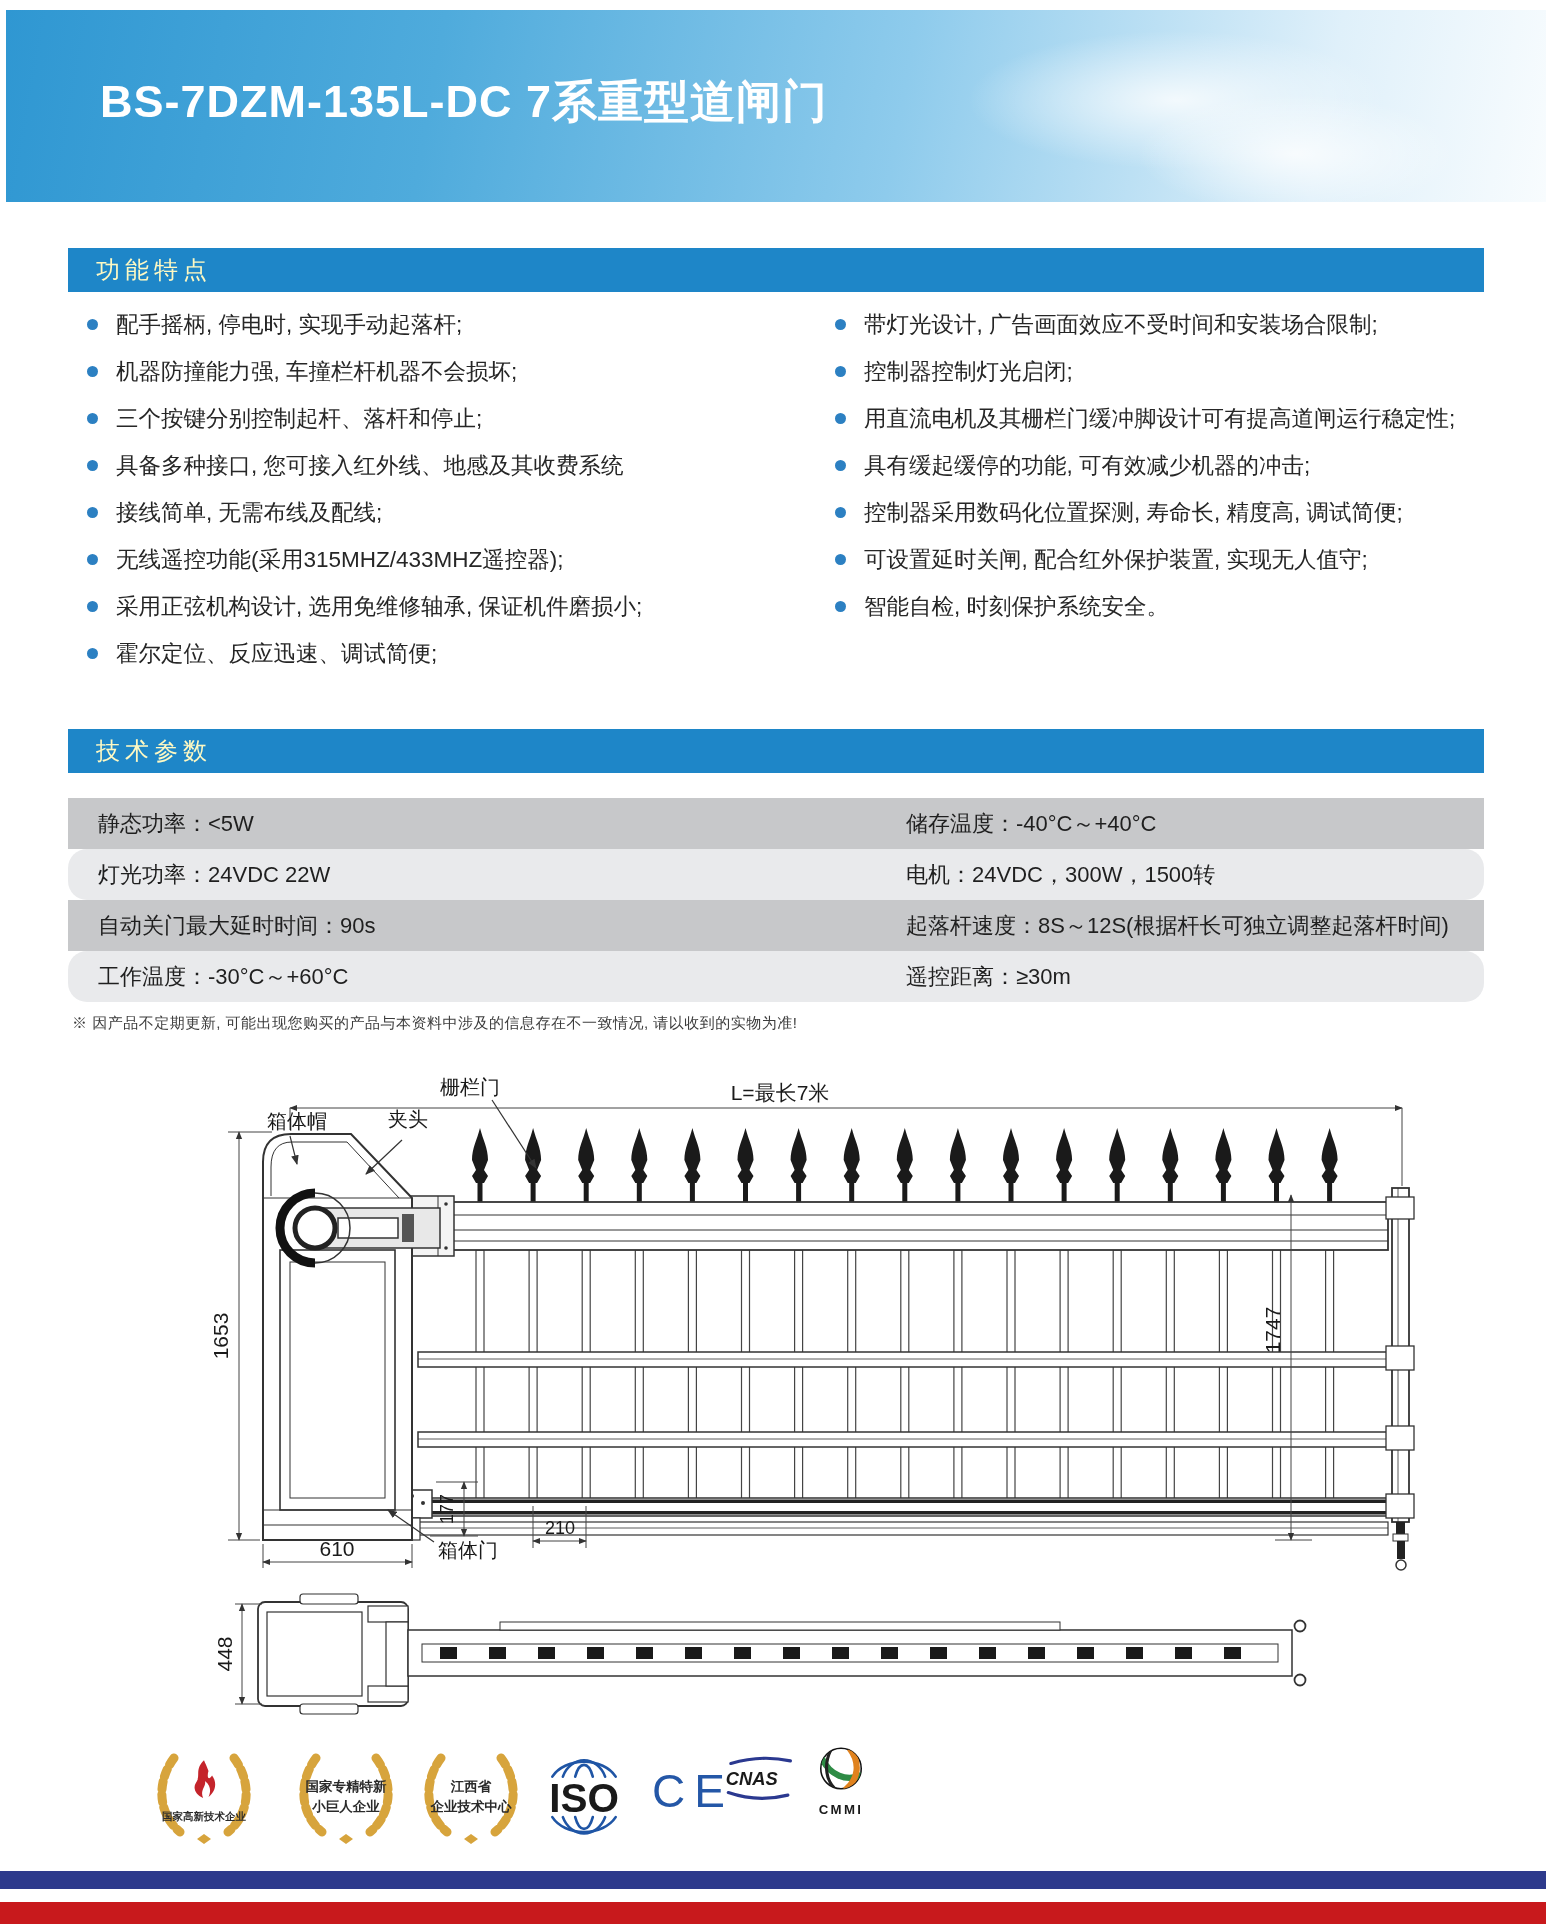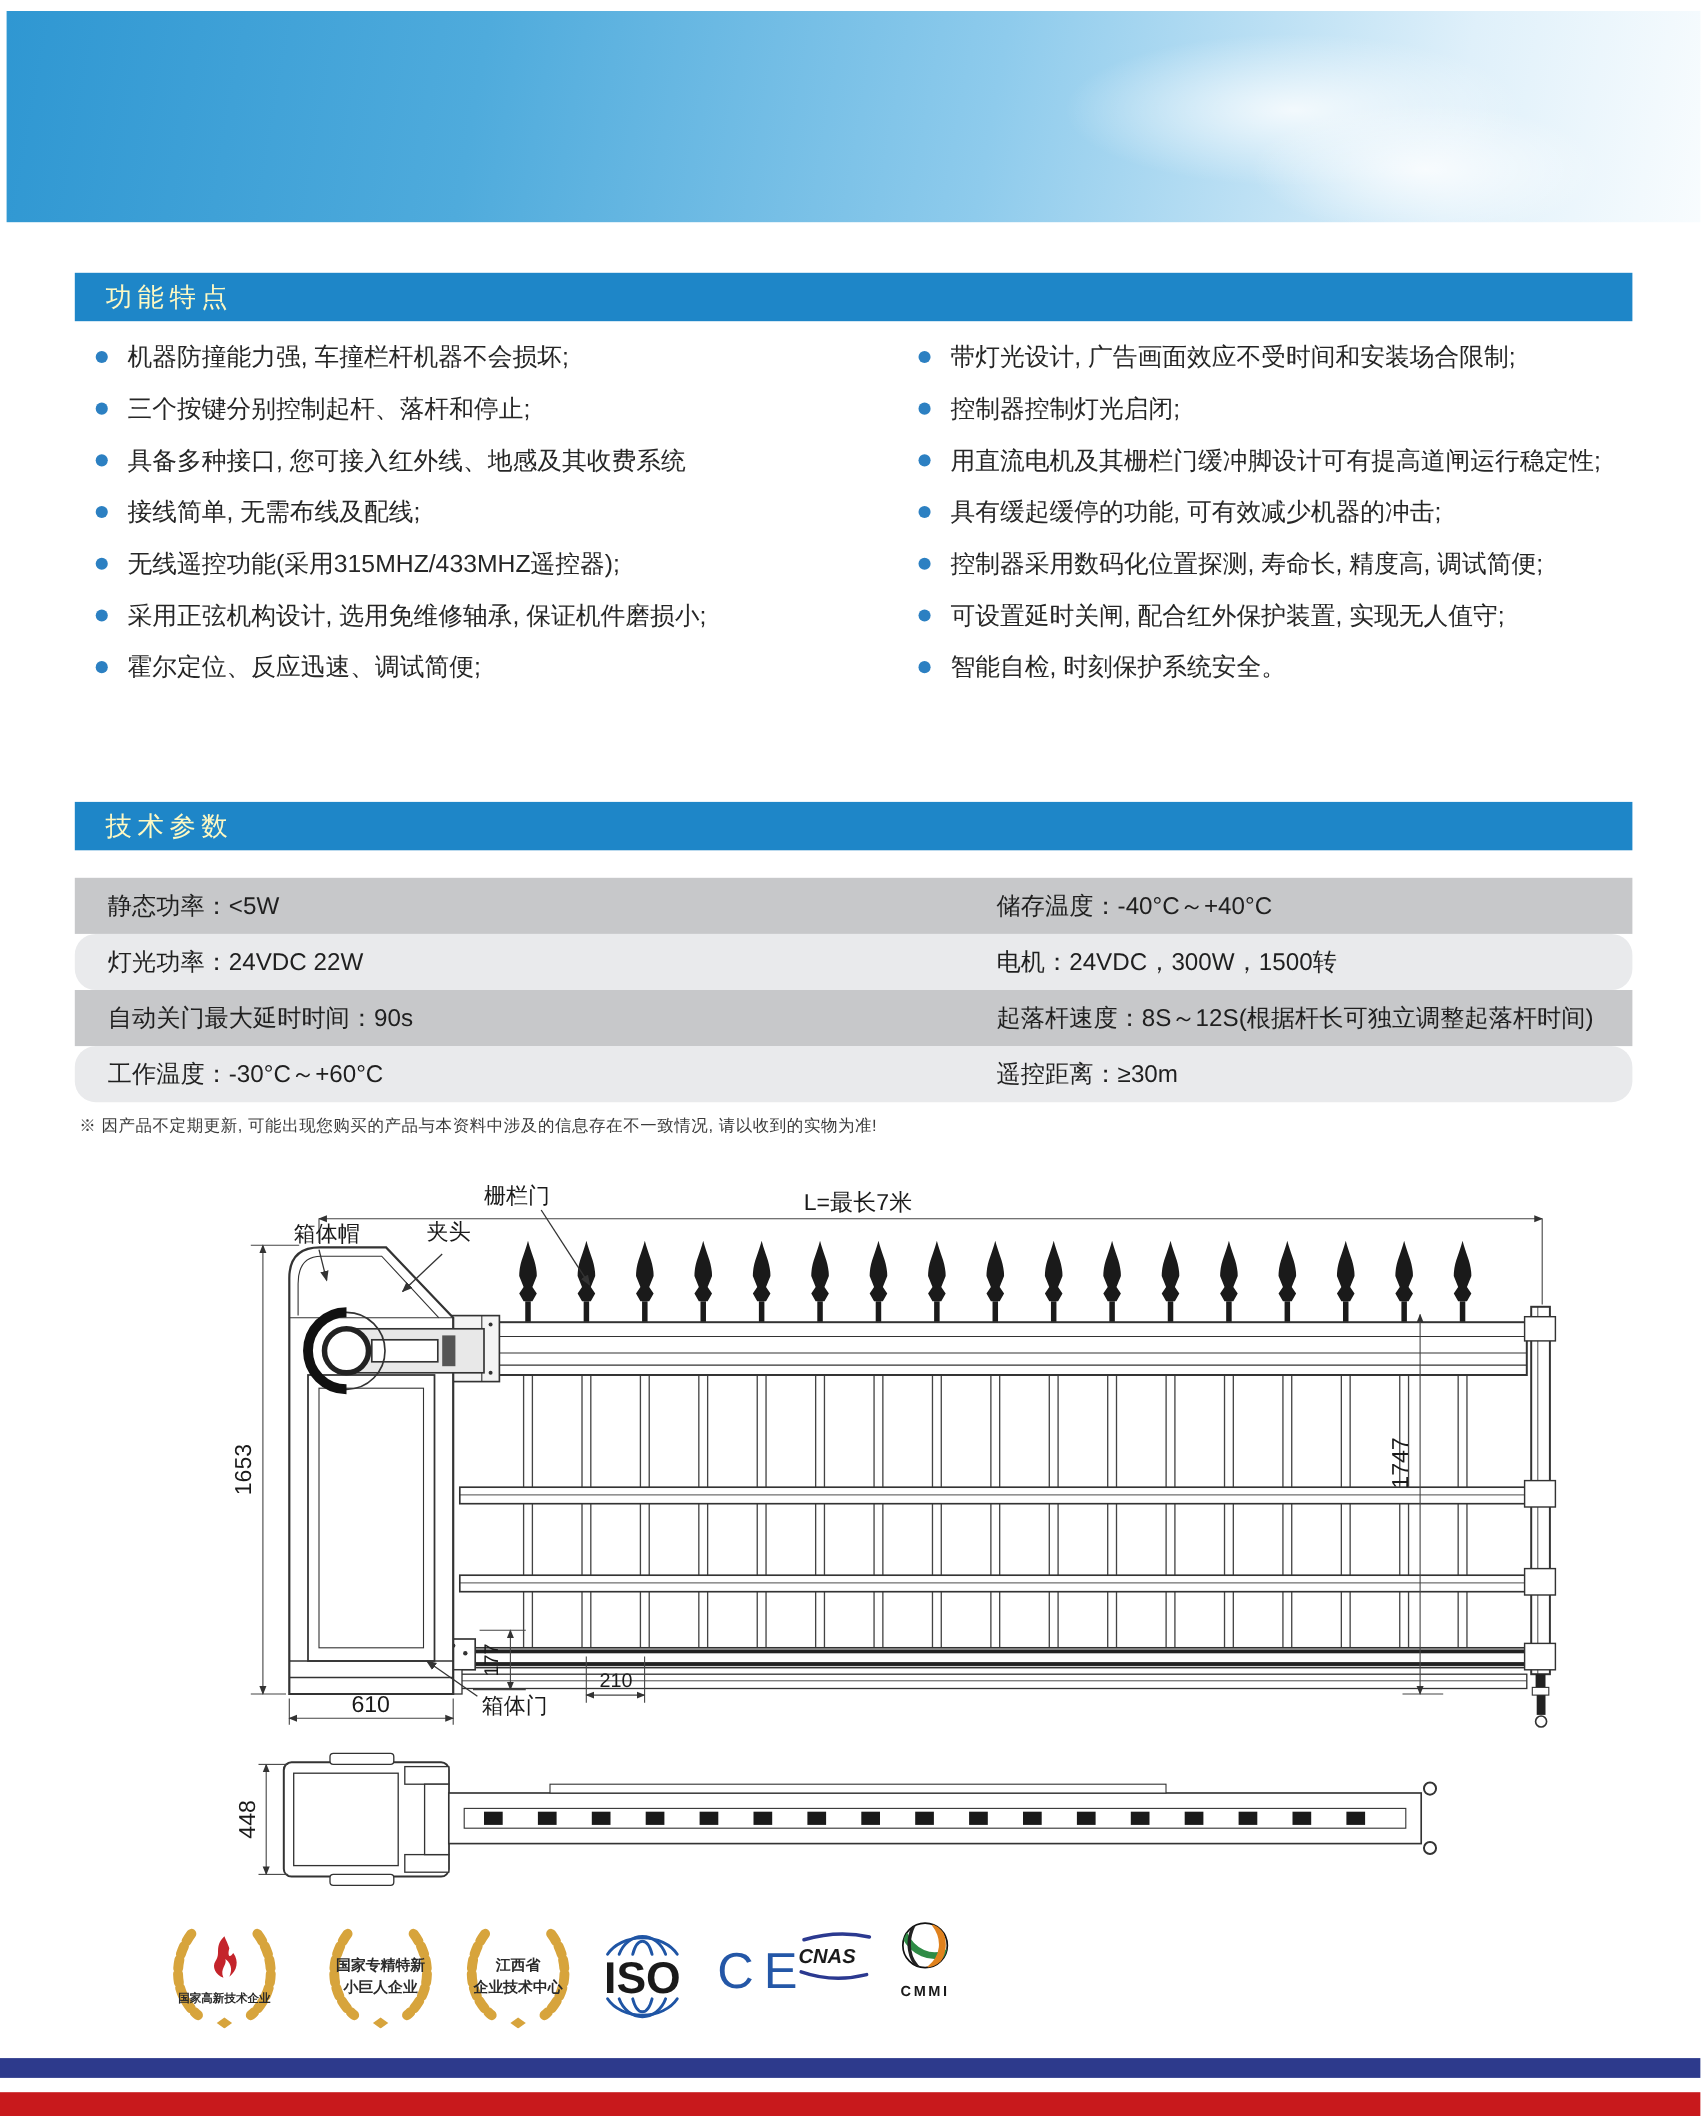--- a/index.html
+++ b/index.html
@@ -61,26 +61,28 @@
   
   .bar-blue { position:absolute; left:0; top:1871px; width:100%; height:18px; background:#2d3a8c; }
   .bar-red  { position:absolute; left:0; top:1902px; width:100%; height:22px; background:#c8191c; }
 </style>
 </head>
 <body>
 
 <header class="hero">
   <div class="cloud c1"></div>
   <div class="cloud c2"></div>
+  <h1>BS-7DZM-135L-DC  7系重型道闸门</h1>
 </header>
 
 <div class="section-bar" id="bar-features">
   <span>功能特点</span>
 </div>
 <ul class="feat" id="feat-left">
+    <li>配手摇柄, 停电时, 实现手动起落杆;</li>
     <li>机器防撞能力强, 车撞栏杆机器不会损坏;</li>
     <li>三个按键分别控制起杆、落杆和停止;</li>
     <li>具备多种接口, 您可接入红外线、地感及其收费系统</li>
     <li>接线简单, 无需布线及配线;</li>
     <li>无线遥控功能(采用315MHZ/433MHZ遥控器);</li>
     <li>采用正弦机构设计, 选用免维修轴承, 保证机件磨损小;</li>
     <li>霍尔定位、反应迅速、调试简便;</li>
   </ul>
 <ul class="feat" id="feat-right">
     <li>带灯光设计, 广告画面效应不受时间和安装场合限制;</li>

